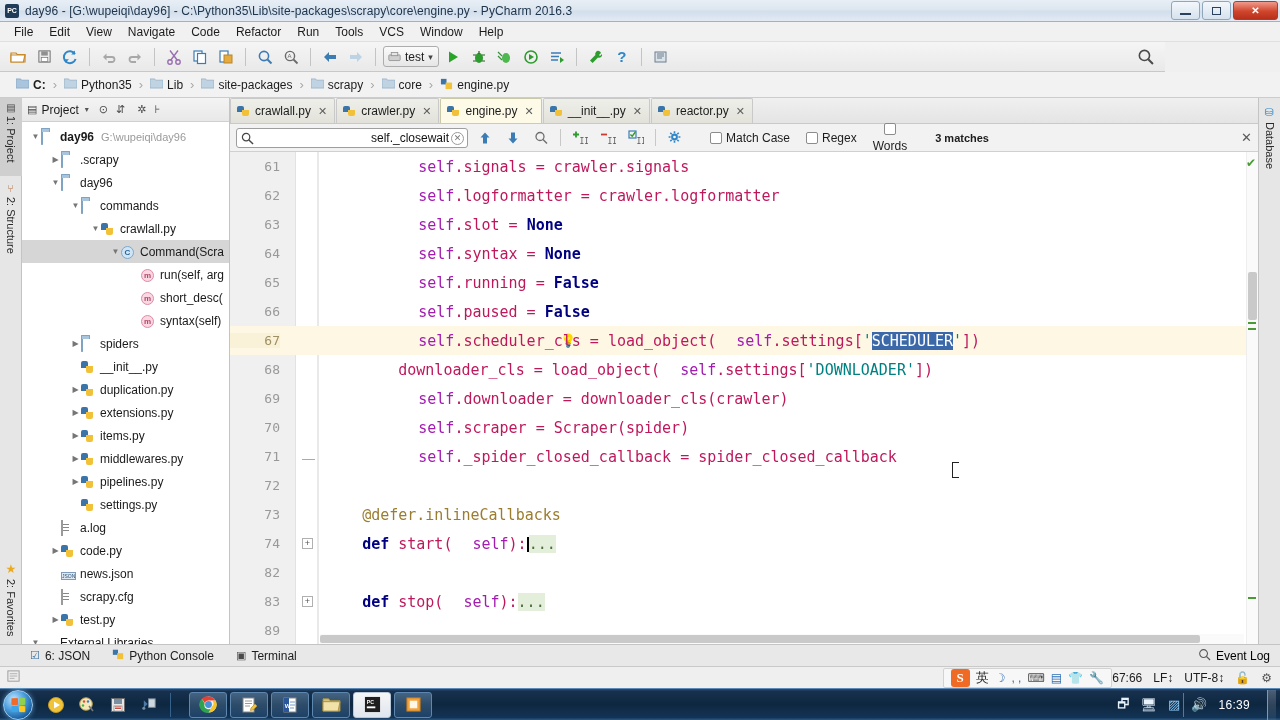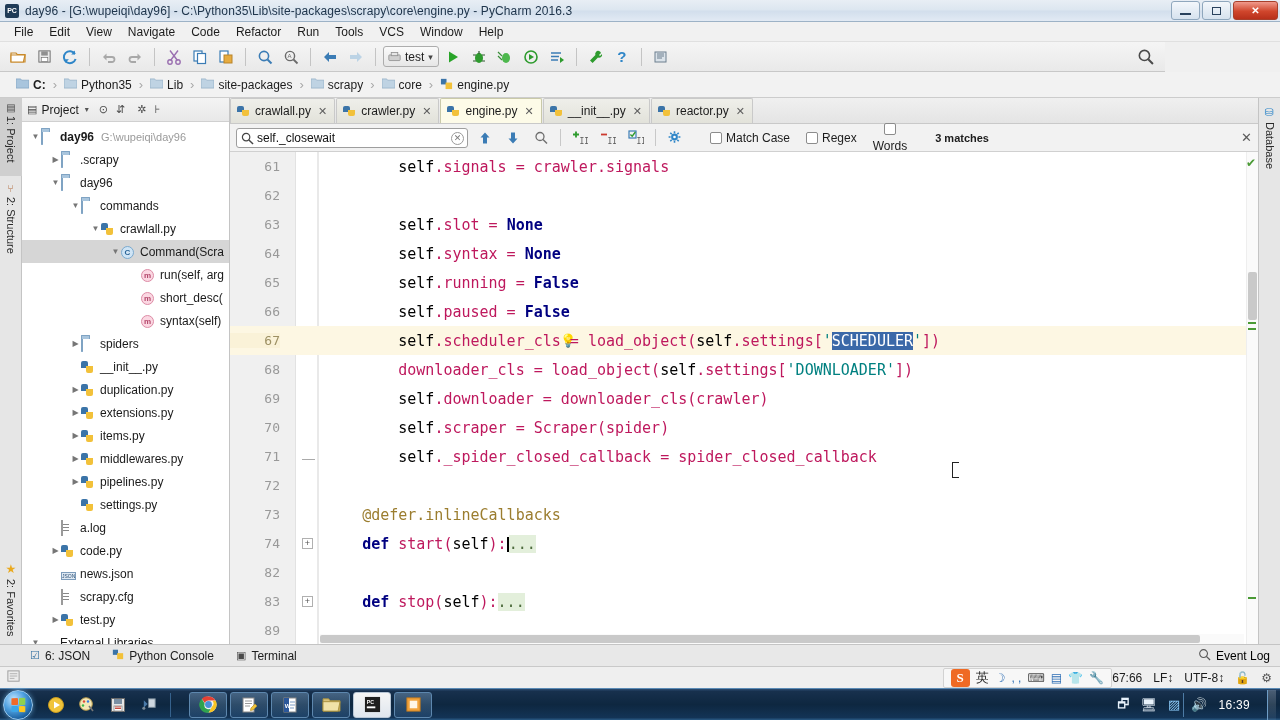--- a/index.html
+++ b/index.html
@@ -157,21 +157,21 @@
     height:28px; background:#f2f2f2; border-bottom:1px solid #d0d0d0;
     display:flex; align-items:center; padding:0 6px; gap:6px; position:relative;
   }
   .findfield {
     position:relative; width:232px; height:20px; background:#fff;
     border:1px solid #9e9e9e; border-radius:3px; display:flex; align-items:center;
     padding:0 18px 0 20px;
   }
   .findfield input {
     border:none; outline:none; width:100%; font-size:12px; color:#111;
-    font-family:"Liberation Sans",sans-serif; background:transparent;
+    font-family:"Liberation Sans",sans-serif; background:transparent;text-align:right;
   }
   .ff-search { position:absolute; left:4px; top:3px; }
   .ff-clear {
     position:absolute; right:3px; top:3px; width:13px; height:13px; border-radius:50%;
     border:1px solid #9a9a9a; color:#7a7a7a; font-size:9px;
     display:flex; align-items:center; justify-content:center;
   }
   .fbtn { width:22px; height:22px; display:flex; align-items:center; justify-content:center; }
   .fsep { width:1px; height:17px; background:#c8c8c8; margin:0 2px; }
   .fchk { display:flex; align-items:center; gap:4px; font-size:12px; color:#1c1c1c; margin-left:4px; }
@@ -202,21 +202,21 @@
     position:absolute; left:72px; width:11px; height:11px;
     border:1px solid #b0b0b0; background:#fff; color:#555;
     font-size:9px; line-height:9px; text-align:center;
   }
   .bulb { position:absolute; left:330px; font-size:13px; }
   .code {
     position:absolute; left:96px;
     font-family:"DejaVu Sans Mono", monospace; font-size:15px;
     color:#2b2b2b; white-space:pre;
   }
-  .t-self { color:#000000; }
+  .t-self { color:#a21caf;margin-left:20px; }
   .t-kw { color:#000080; font-weight:bold; }
   .t-str { color:#008080; }
   .t-dec { color:#9b7d2f; }
   .t-plain { color:#be185d; }
   .t-sel { background:#3a68a8; color:#fff; }
   .t-fold { background:#e3efdb; color:#4d6b3c; }
   .caret { display:inline-block; width:0; border-left:2px solid #000; height:15px; vertical-align:-3px; }
 
   
   .markers { position:absolute; right:0; top:0; width:12px; height:100%; background:#fafafa; border-left:1px solid #eee; }
@@ -797,20 +797,21 @@
       <div class="gutter"></div>
       <div class="foldcol"></div>
       <div class="foldcol2"></div>
       <div class="lines" id="lines">
           <div class="line">
             <span class="lnum">61</span>
             <span class="code"><span class="t-plain">        </span><span class="t-self">self</span><span class="t-plain">.signals = crawler.signals</span></span>
           </div>
           <div class="line">
             <span class="lnum">62</span>
+            <span class="code"><span class="t-plain">        </span><span class="t-self">self</span><span class="t-plain">.logformatter = crawler.logformatter</span></span>
           </div>
           <div class="line">
             <span class="lnum">63</span>
             <span class="code"><span class="t-plain">        </span><span class="t-self">self</span><span class="t-plain">.slot = </span><span class="t-kw">None</span></span>
           </div>
           <div class="line">
             <span class="lnum">64</span>
             <span class="code"><span class="t-plain">        </span><span class="t-self">self</span><span class="t-plain">.syntax = </span><span class="t-kw">None</span></span>
           </div>
           <div class="line">

